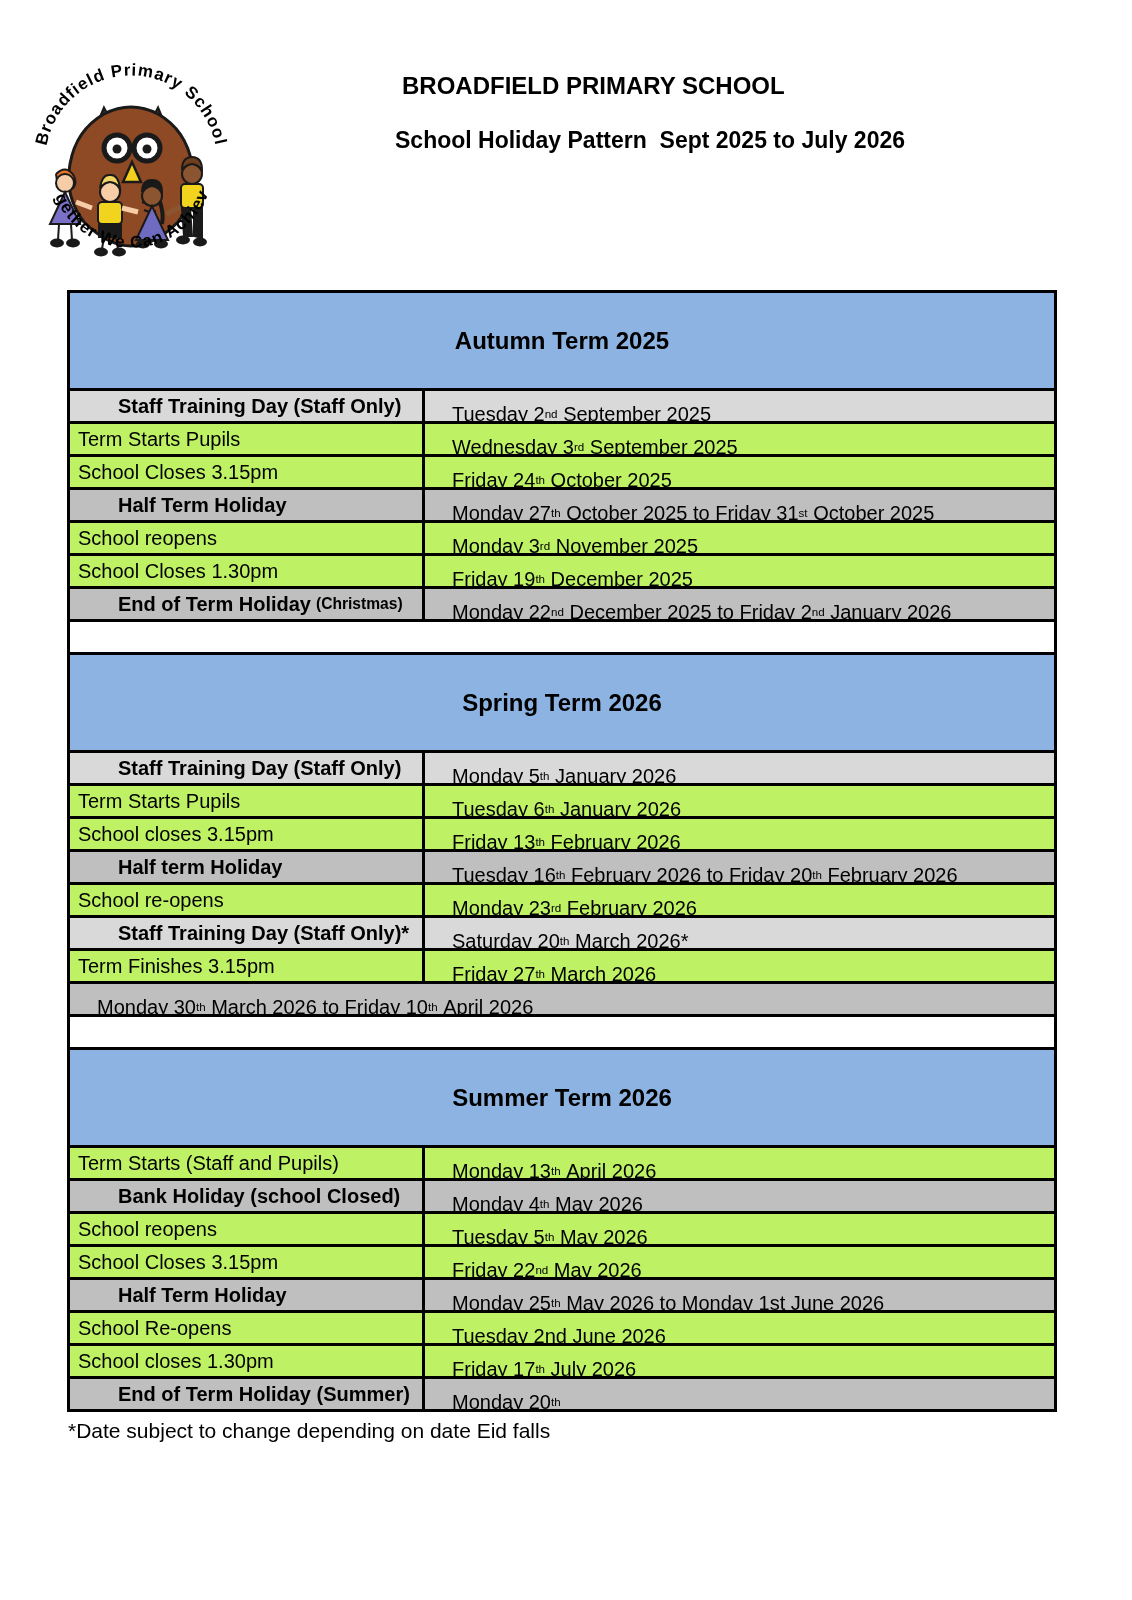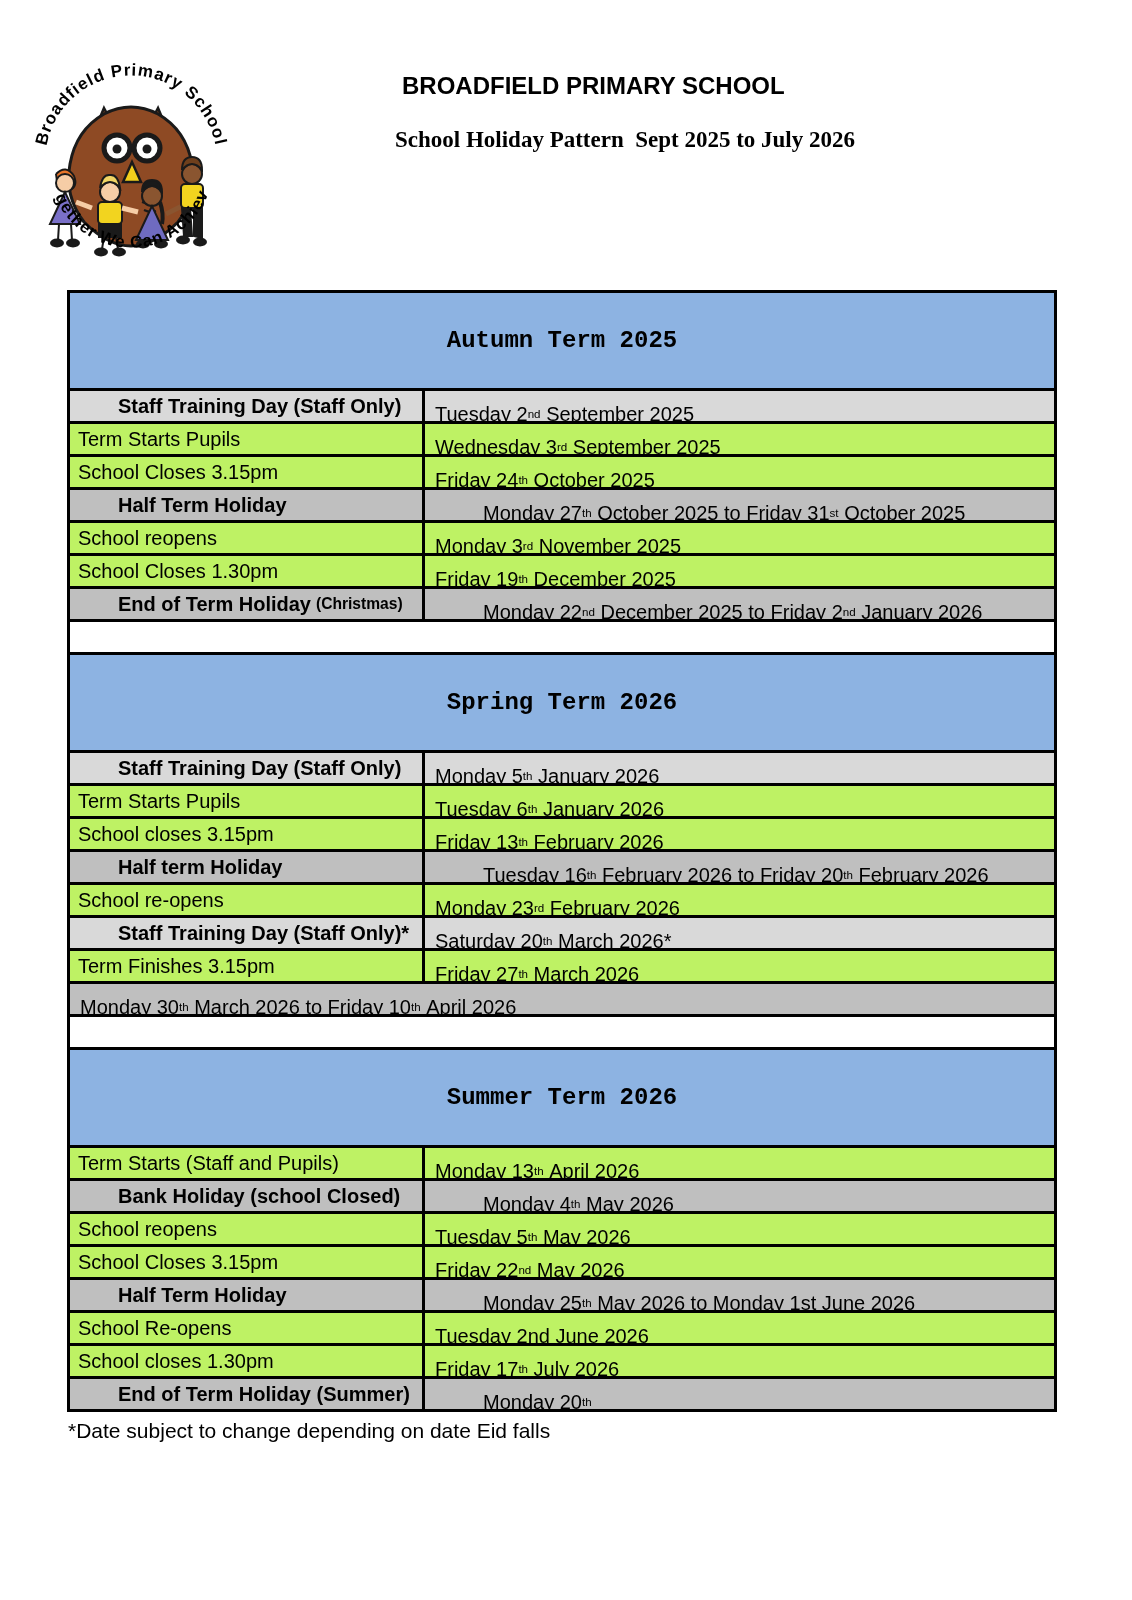--- a/index.html
+++ b/index.html
@@ -6,34 +6,34 @@
     --blue:#8db3e2; --light:#d9d9d9; --dark:#bfbfbf; --border:#000;
   }
   *{margin:0;padding:0;box-sizing:border-box;}
   body{background:#fff;}
   .page{
     position:relative;width:1132px;height:1600px;background:#ffffff;
     font-family:"Liberation Sans","DejaVu Sans",sans-serif;color:#000;overflow:hidden;
   }
   .logo{position:absolute;left:26px;top:56px;width:210px;height:215px;}
   .doc-title{position:absolute;left:402px;top:72px;font-size:24px;font-weight:bold;white-space:pre;}
-  .doc-subtitle{position:absolute;left:395px;top:127px;font-size:23px;font-weight:bold;white-space:pre;font-family:Liberation Serif, serif;}
+  .doc-subtitle{position:absolute;left:395px;top:127px;font-size:23px;font-weight:bold;white-space:pre;}
   .tables{position:absolute;left:67px;top:290px;width:990px;}
   .term{border:3px solid var(--border);background:#fff;}
   .term-header{
     height:95px;background:var(--blue);display:flex;align-items:center;justify-content:center;
-    font-weight:bold;font-size:24px;font-family:Liberation Mono, monospace;
+    font-weight:bold;font-size:24px;
   }
   .row{display:flex;height:33px;border-top:3px solid var(--border);background:#bef264;}
   .row.shade-light{background:var(--light);}
-  .row.shade-dark{background:var(--dark);gap:48px;}
+  .row.shade-dark{background:var(--dark);}
   .cell{display:flex;align-items:center;overflow:hidden;white-space:pre;}
   .cell.label{width:355px;border-right:3px solid var(--border);padding:0 6px 0 8px;font-size:20px;}
   .cell.label.bold{font-weight:bold;padding-left:48px;}
-  .cell.date{flex:1;padding:16px 8px 0 10px;font-size:20px;white-space:pre-wrap;}
+  .cell.date{flex:1;padding:16px 8px 0 10px;font-size:20px;white-space:pre-wrap;margin-left:17px;}
   .cell sup{font-size:0.58em;line-height:0;vertical-align:super;}
   .label-note{font-size:0.78em;padding-left:5px;}
   .spacer{height:30px;border-left:3px solid var(--border);border-right:3px solid var(--border);background:#fff;}
   .footnote{position:absolute;left:68px;top:1419px;font-size:21px;}
 </style>
 </head>
 <body>
 
 <div class="page">
 

